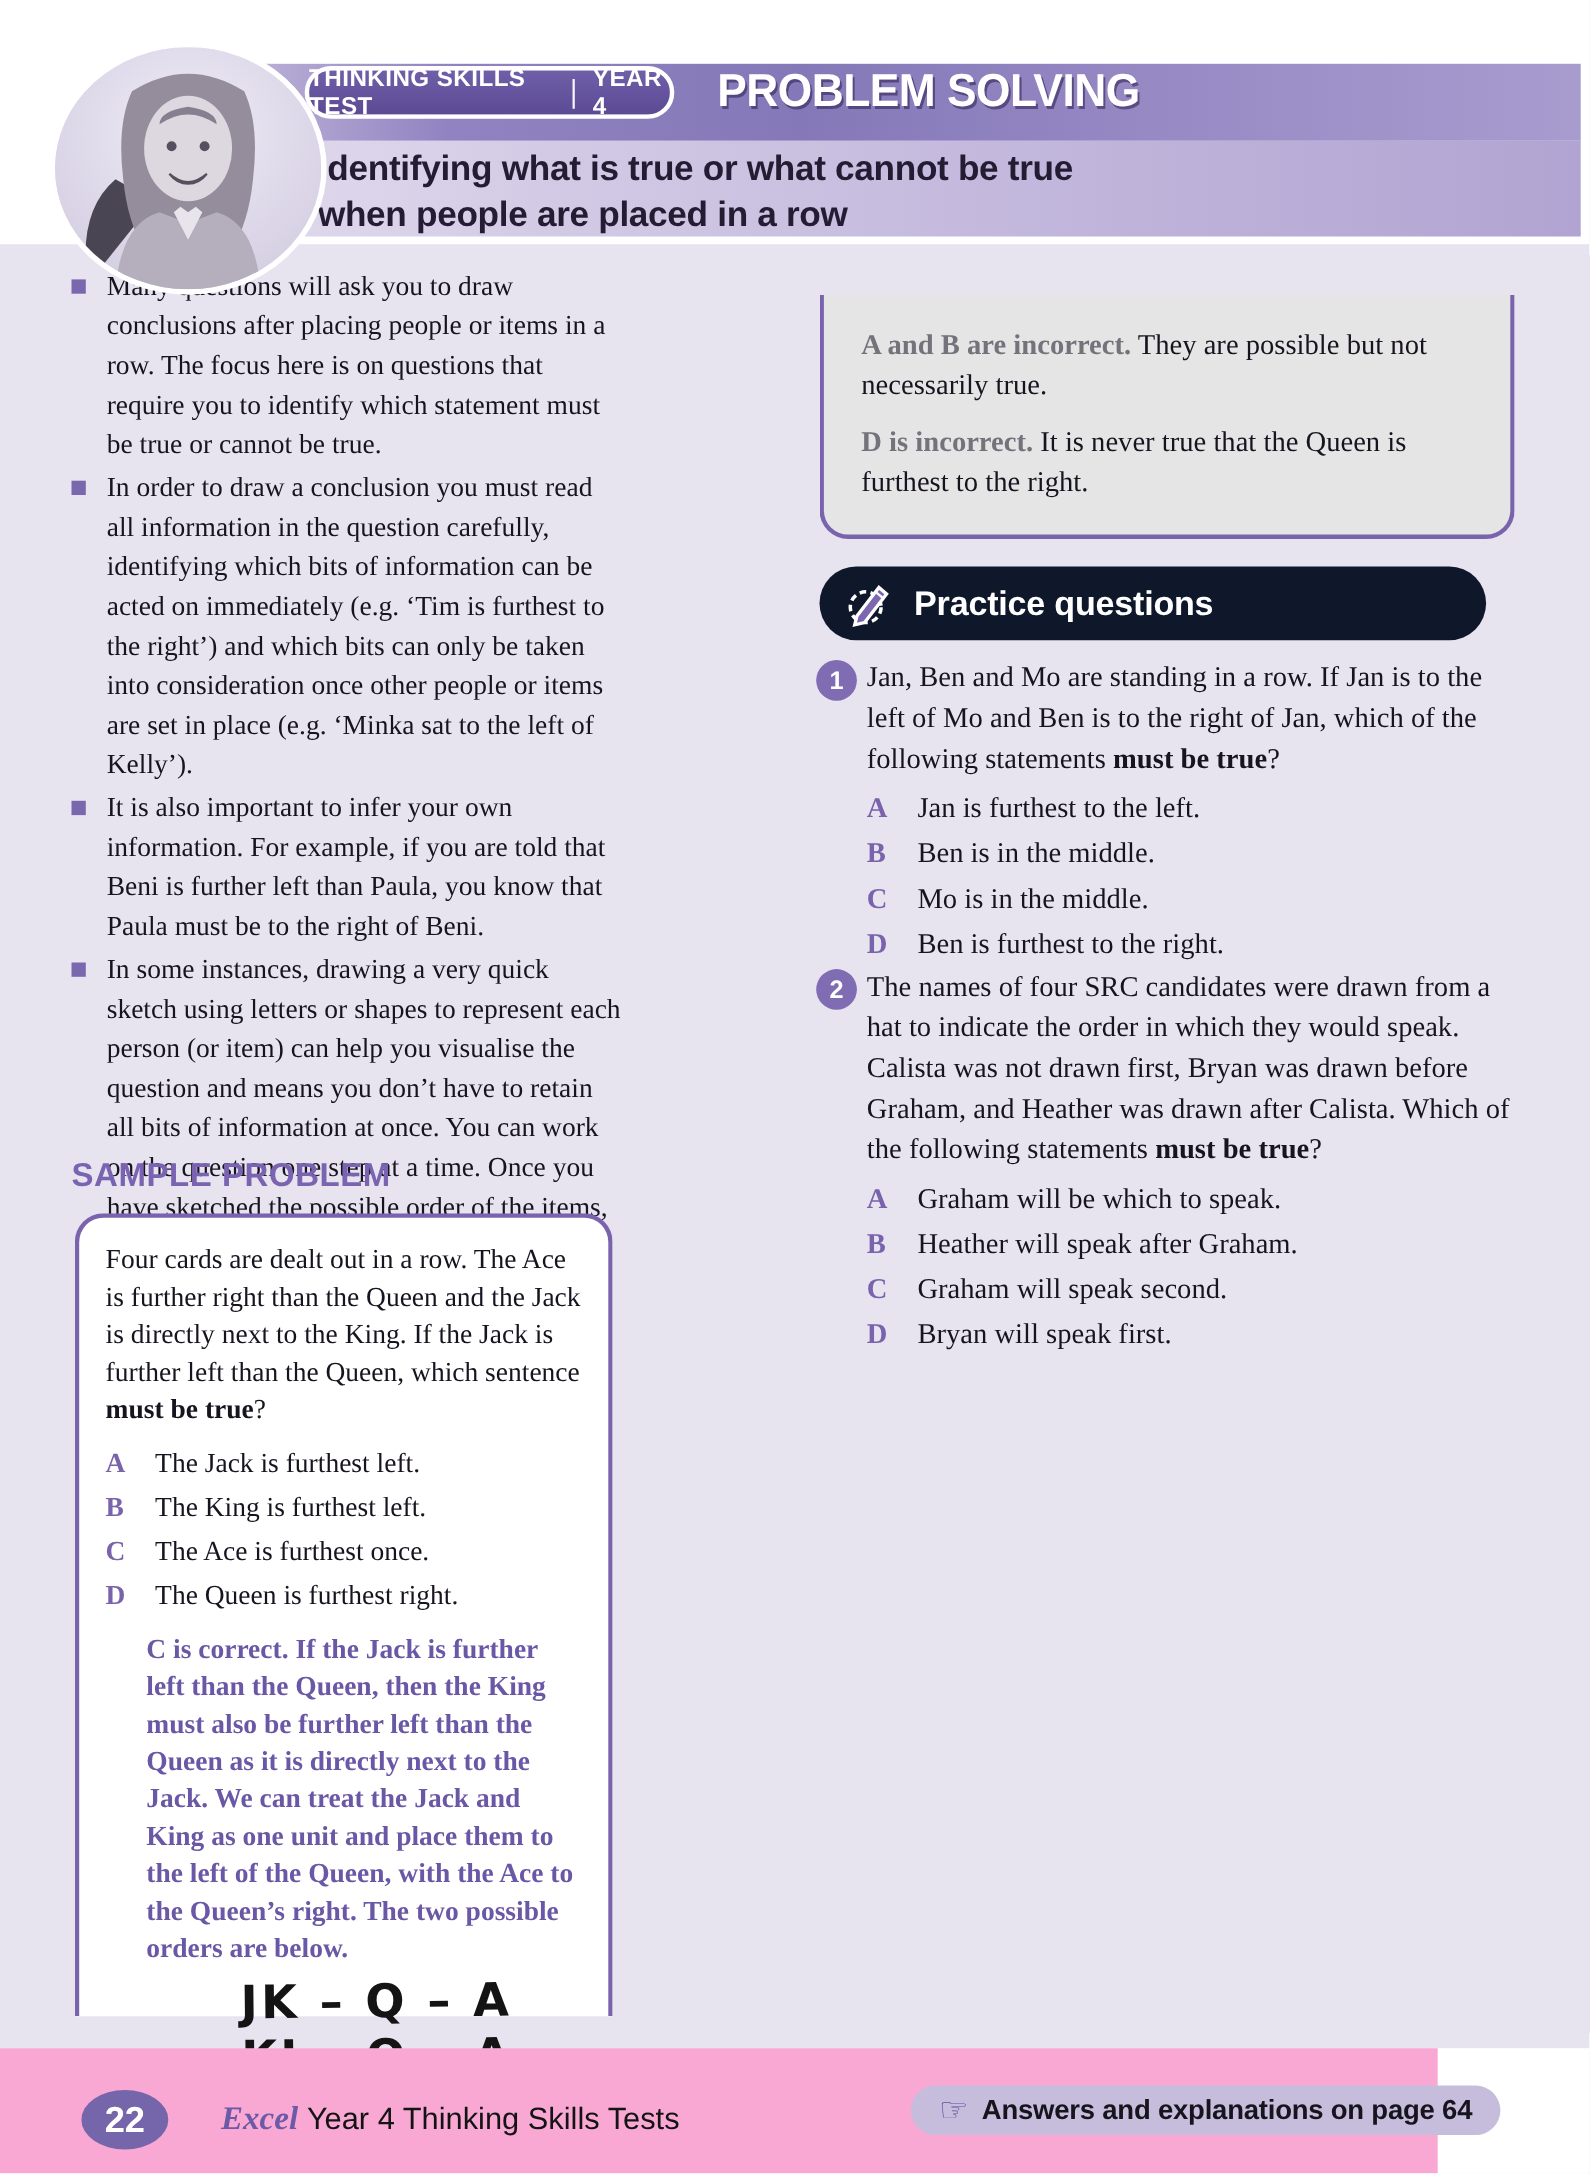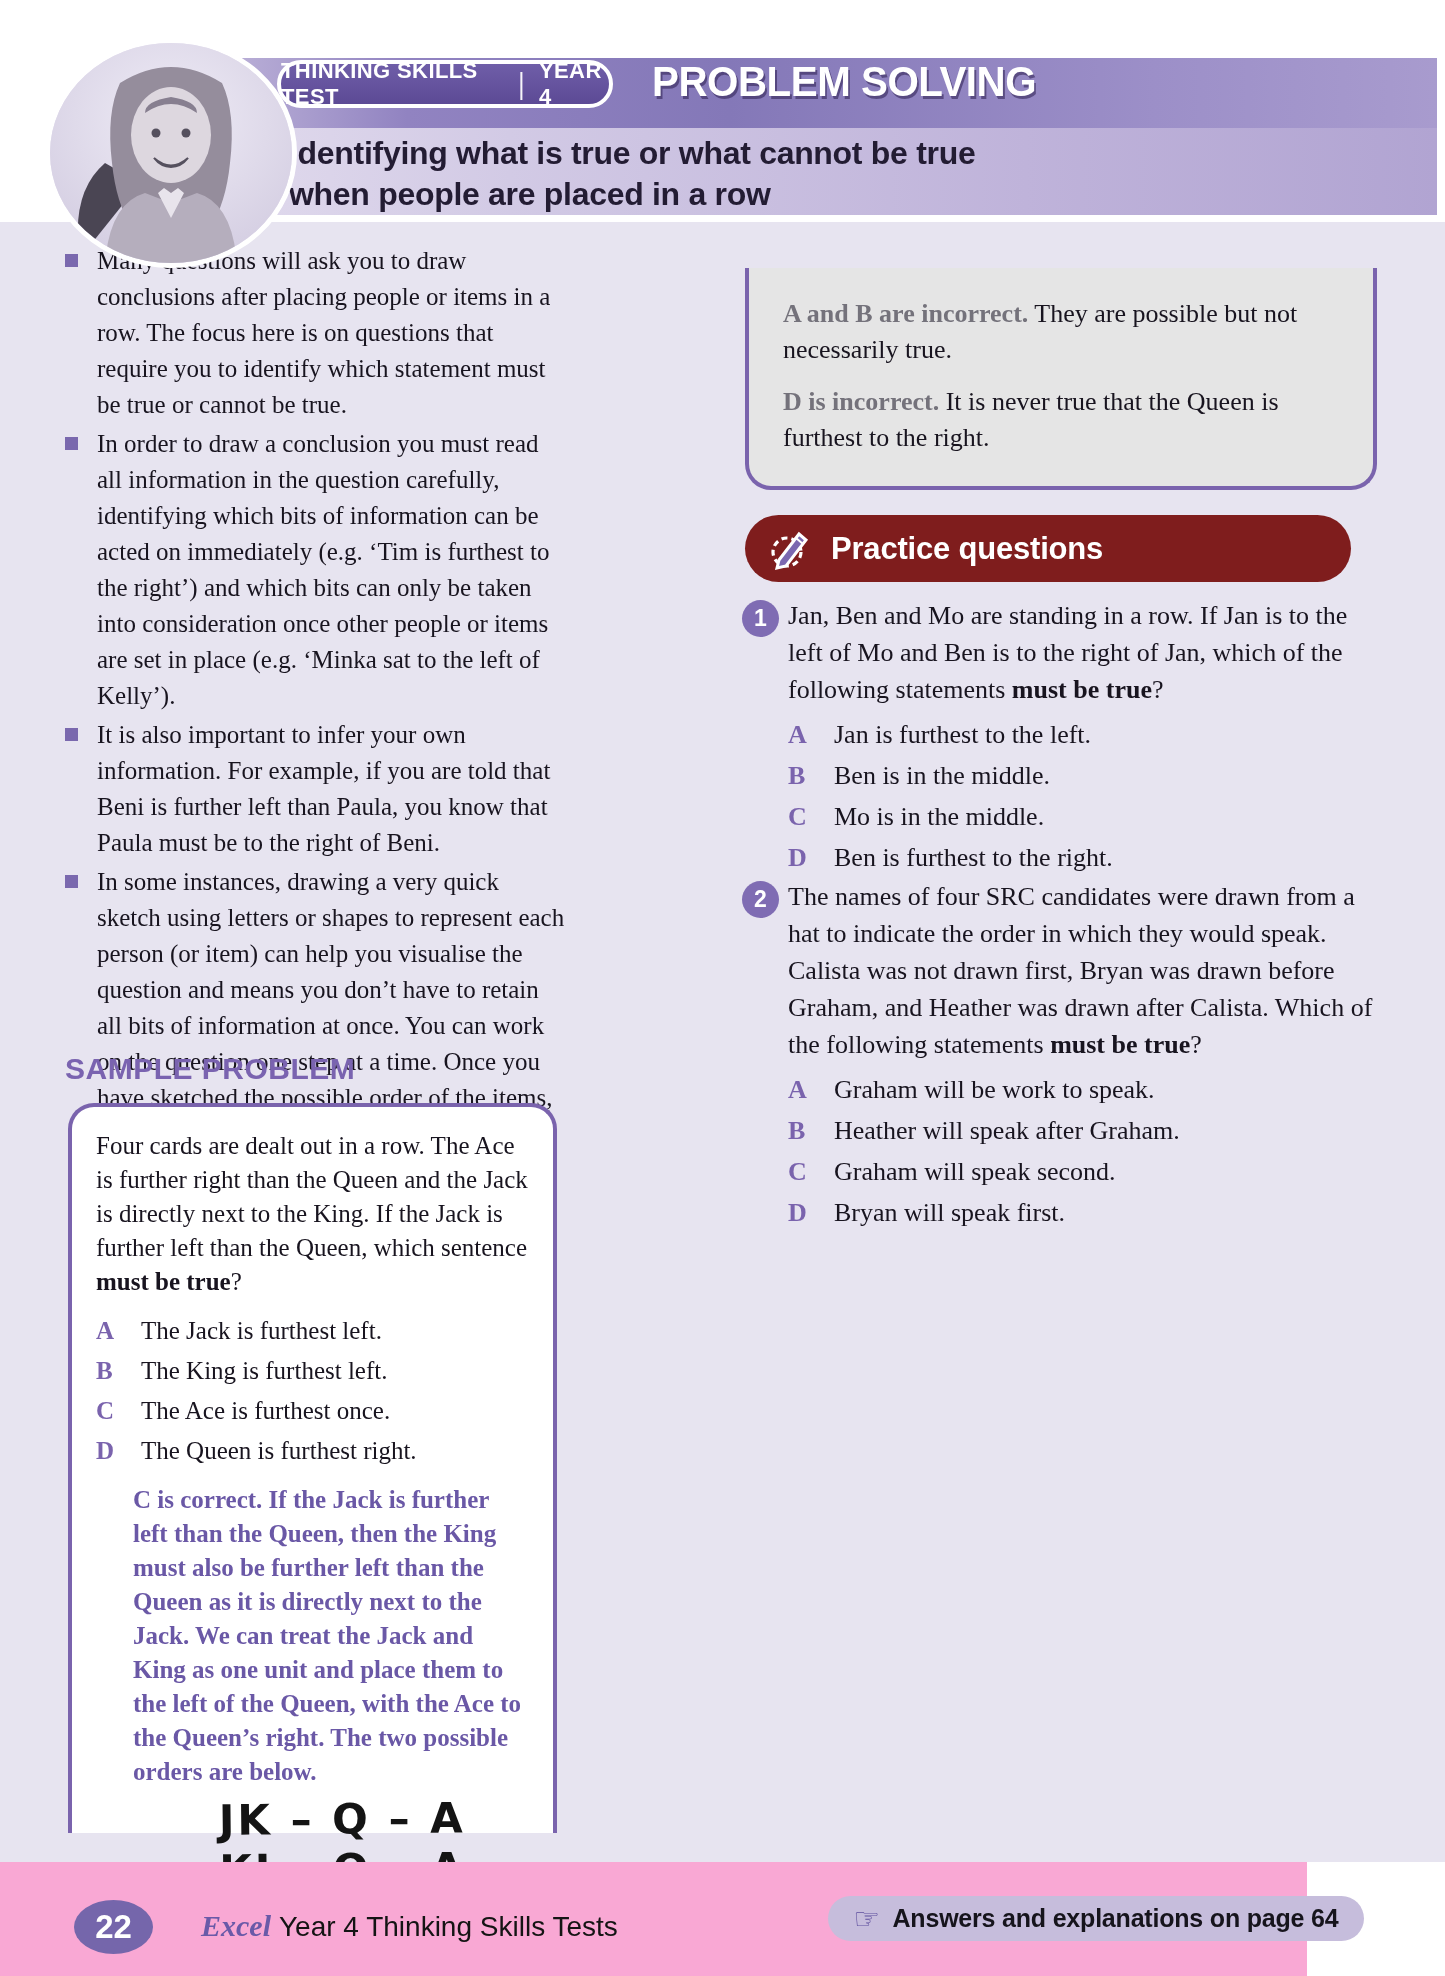--- a/index.html
+++ b/index.html
@@ -49,21 +49,21 @@
             transform:rotate(-.6deg); }
 
   
   .carry-box { position:absolute; left:745px; top:268px; width:632px; height:222px;
             background:#e5e5e5; border:4px solid #7a63ad; border-top:none; border-radius:0 0 26px 26px;
             padding:28px 34px 0 34px; }
   .carry-box p { font-size:26px; line-height:36px; color:#18141f; margin-bottom:16px; }
   .lead-gray { font-weight:bold; color:#74727b; }
 
   .practice-pill { position:absolute; left:745px; top:515px; width:606px; height:67px;
-            background:#7f1d1d; border-radius:34px; display:flex; align-items:center; gap:16px; padding-left:20px;text-align:right; }
+            background:#0f172a; border-radius:34px; display:flex; align-items:center; gap:16px; padding-left:20px;text-align:right; }
   .practice-pill .p-title { font-family:"Liberation Sans",sans-serif; font-weight:bold; font-size:31px; color:#ffffff; letter-spacing:-.2px; }
   .practice-icon { width:50px; height:50px; }
 
   .q-block { position:absolute; width:644px; display:grid; grid-template-columns:46px 1fr; }
   #q1 { left:742px; top:597px; }
   #q2 { left:742px; top:878px; }
   .q-num { width:37px; height:37px; border-radius:50%; background:#7f6cb3; color:#fff;
            font-family:"Liberation Sans",sans-serif; font-weight:bold; font-size:23px;
            display:flex; align-items:center; justify-content:center; margin-top:3px; }
   .q-body { font-size:26px; line-height:37px; color:#18141f; }
@@ -226,21 +226,21 @@
 
   <div class="q-block" id="q2">
     <div class="q-num">2</div>
     <div>
       <div class="q-body">
         <span>The names of four SRC candidates were drawn from a hat to indicate the order in which they would speak. Calista was not drawn first, Bryan was drawn before Graham, and Heather was drawn after Calista. Which of the following statements </span><b class="mbt">must be true</b><span>?</span>
       </div>
       <div class="q-opts">
         <div class="q-opt-row">
           <span class="opt-letter">A</span>
-          <span>Graham will be work to speak.</span>
+          <span>Graham will be which to speak.</span>
         </div>
         <div class="q-opt-row">
           <span class="opt-letter">B</span>
           <span>Heather will speak after Graham.</span>
         </div>
         <div class="q-opt-row">
           <span class="opt-letter">C</span>
           <span>Graham will speak second.</span>
         </div>
         <div class="q-opt-row">

